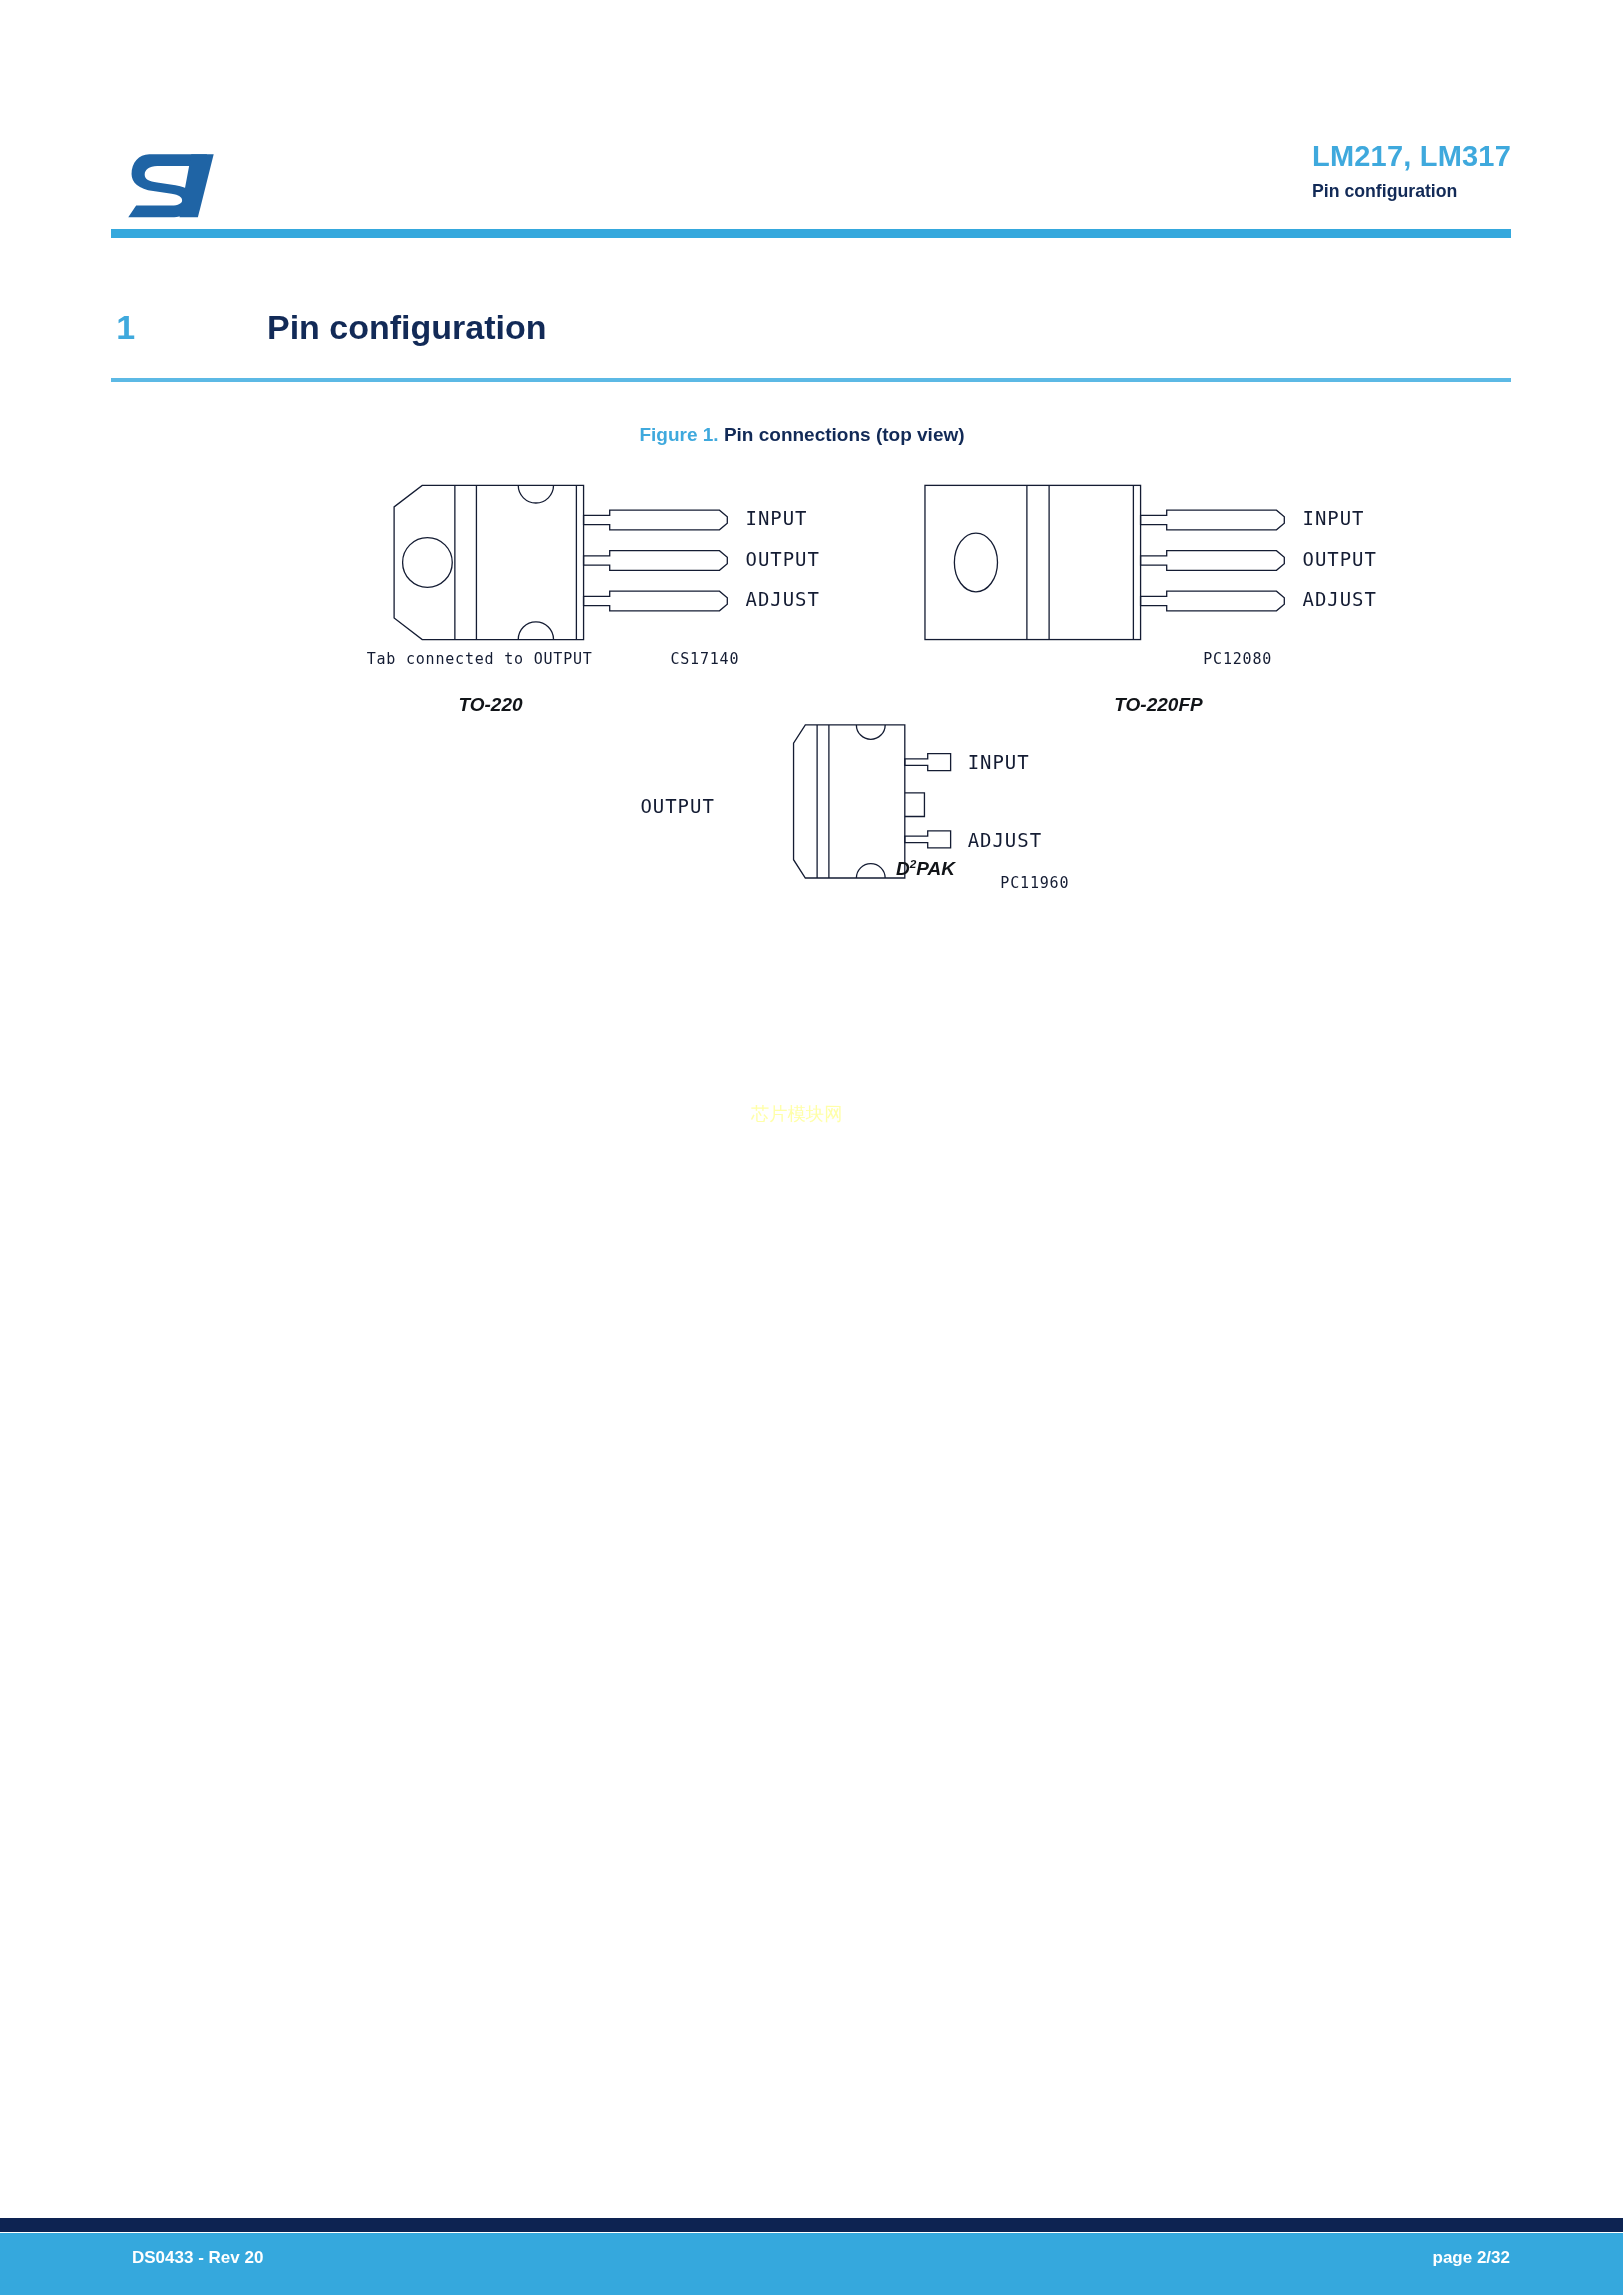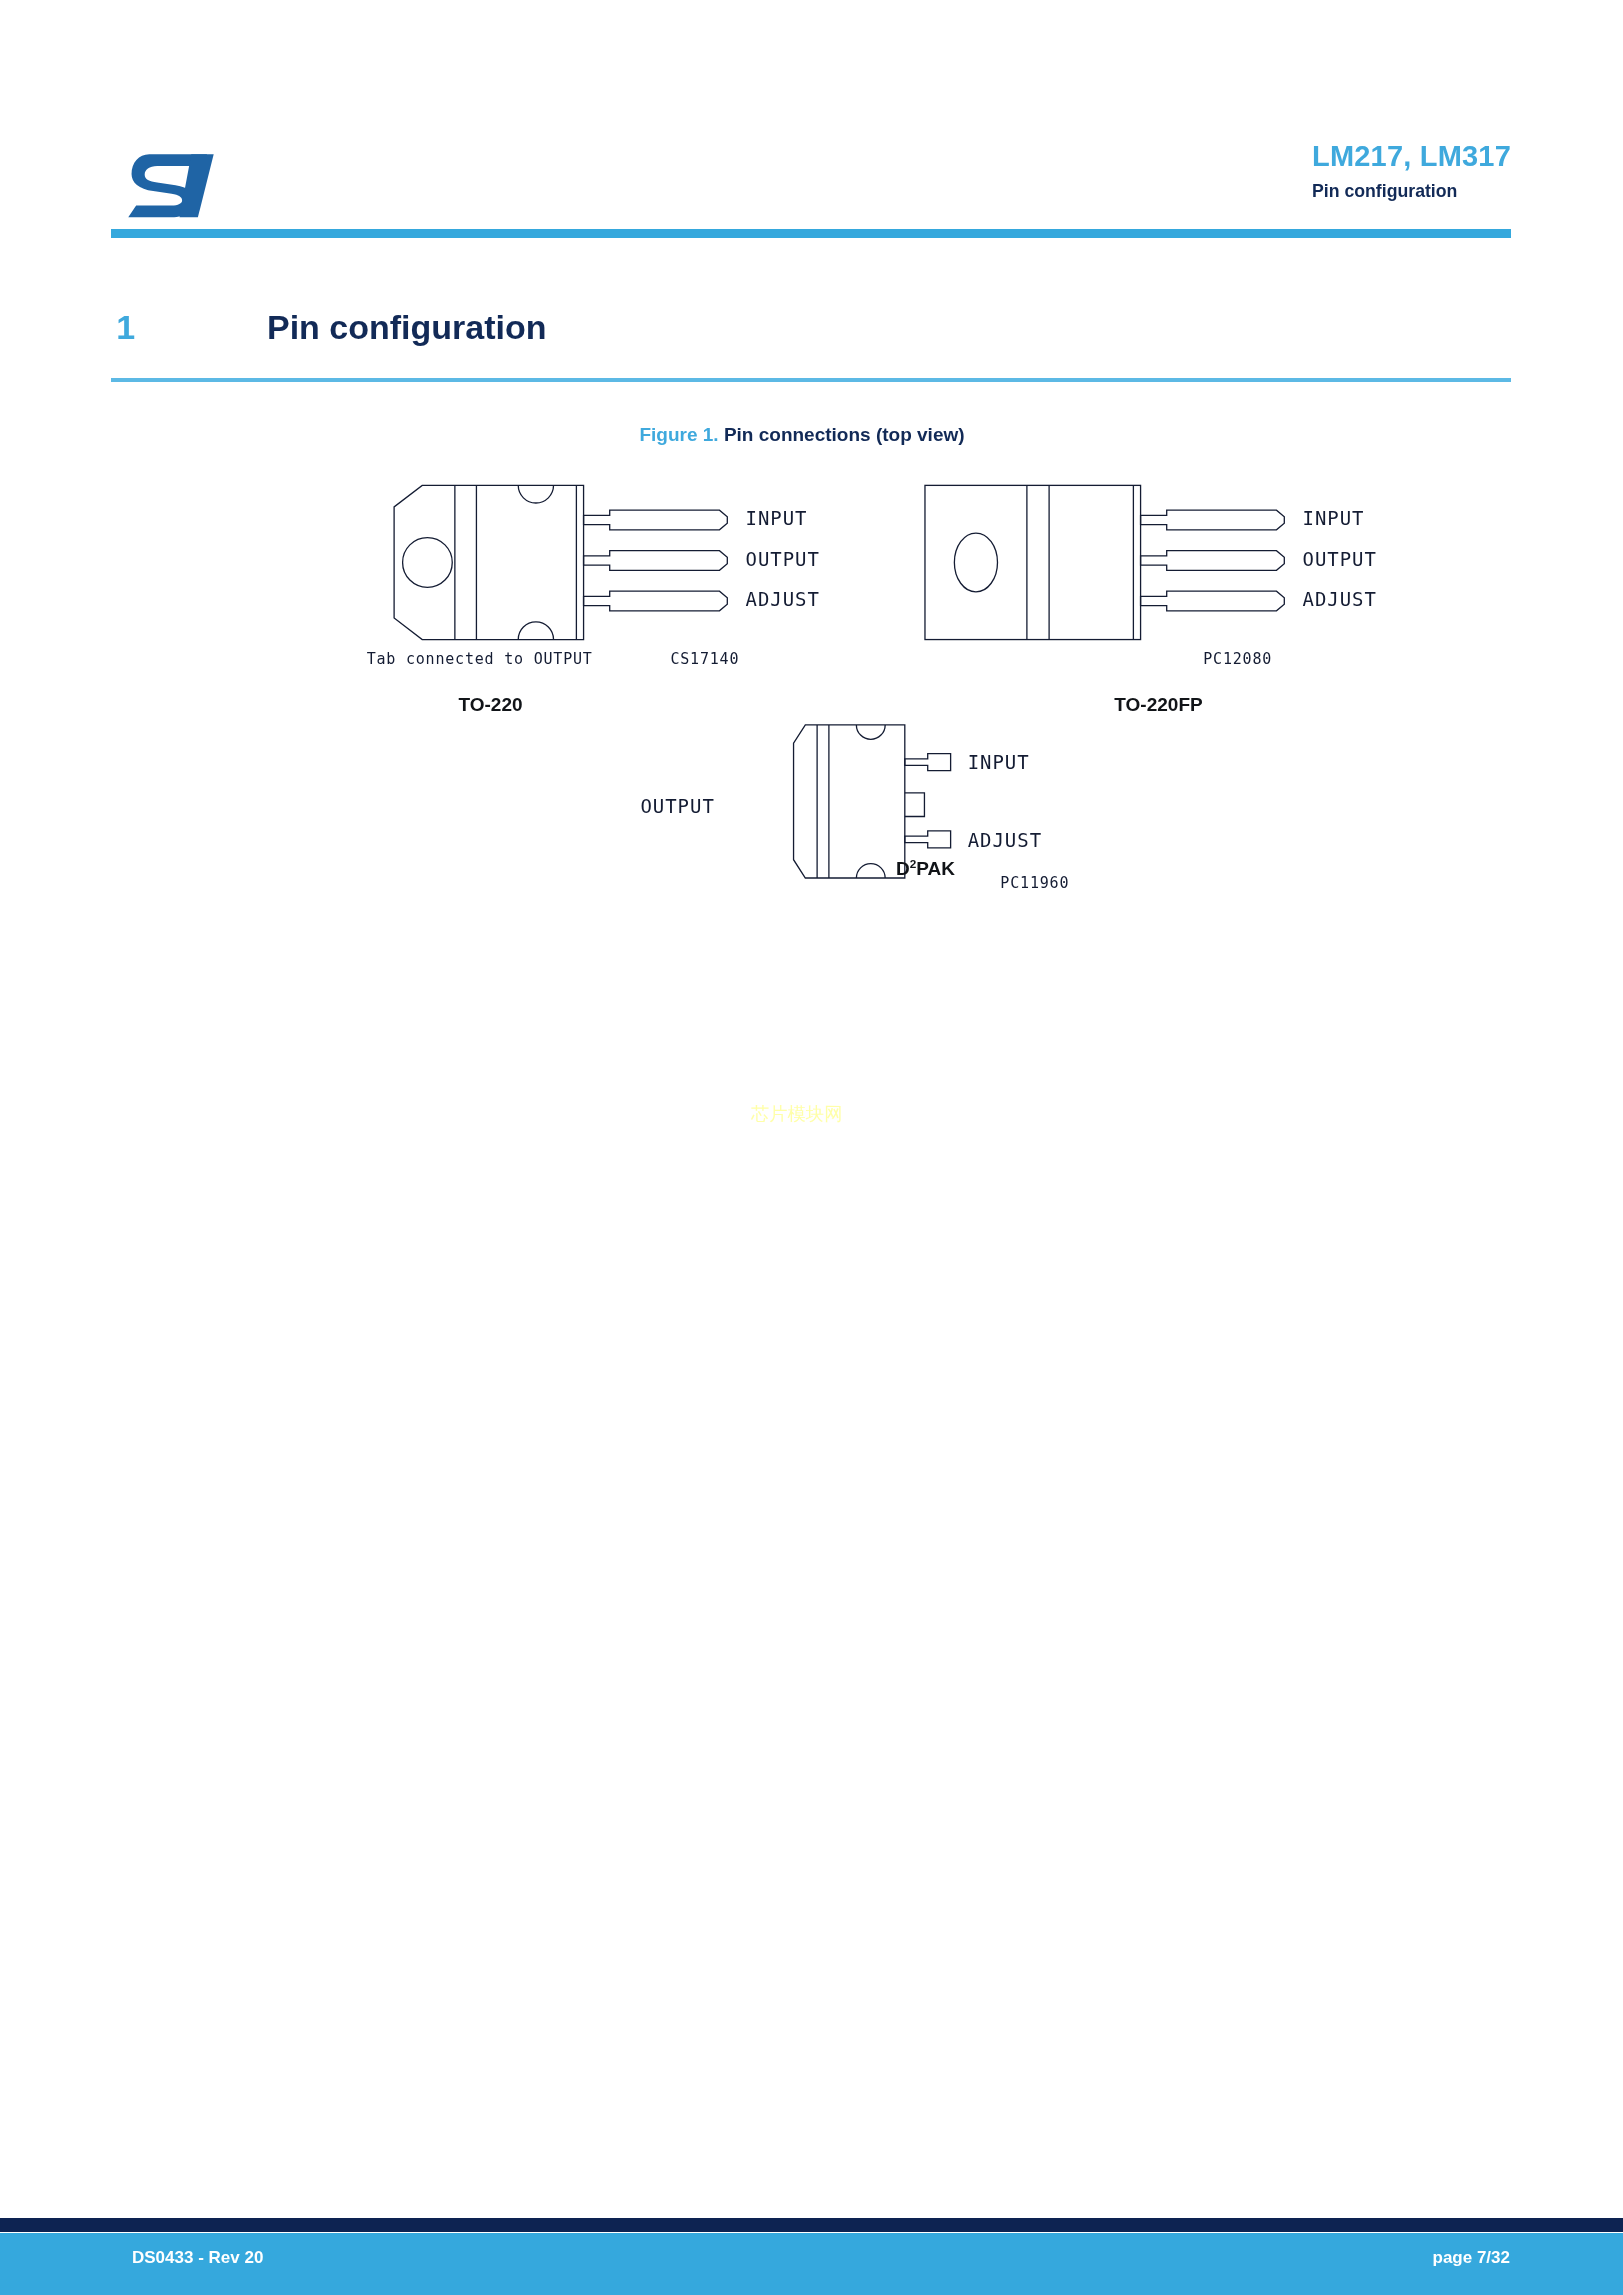--- a/index.html
+++ b/index.html
@@ -116,20 +116,21 @@
   .pkg-block { position: absolute; }
   .pkg-svg { display: block; }
 
   .pkg-name {
     position: absolute;
     font-size: 19px;
     font-weight: bold;
     color: #111418;
     text-align: center;
     white-space: nowrap;
+    font-style: italic;
   }
   .pkg-name sup {
     font-size: 0.62em;
     vertical-align: super;
     line-height: 0;
   }
 
   
   #pkg-to220      { left: 353px;  top: 0px;   width: 550px;  height: 196px; }
   #pkg-to220fp    { left: 910px; top: 0px;   width: 550px;  height: 196px; }
@@ -310,14 +311,14 @@
 
 <div class="pkg-name" id="name-to220fp">TO-220FP</div>
 
 <div class="pkg-name" id="name-d2pak"><span>D</span><sup>2</sup><span>PAK</span></div>
 
 <div id="watermark">芯片模块网</div>
 
 <div id="footer-topbar"></div>
 <div id="footer-band"></div>
 <div id="footer-left">DS0433 - Rev 20</div>
-<div id="footer-right">page 7/32</div>
+<div id="footer-right">page 2/32</div>
 
 
 </body></html>

